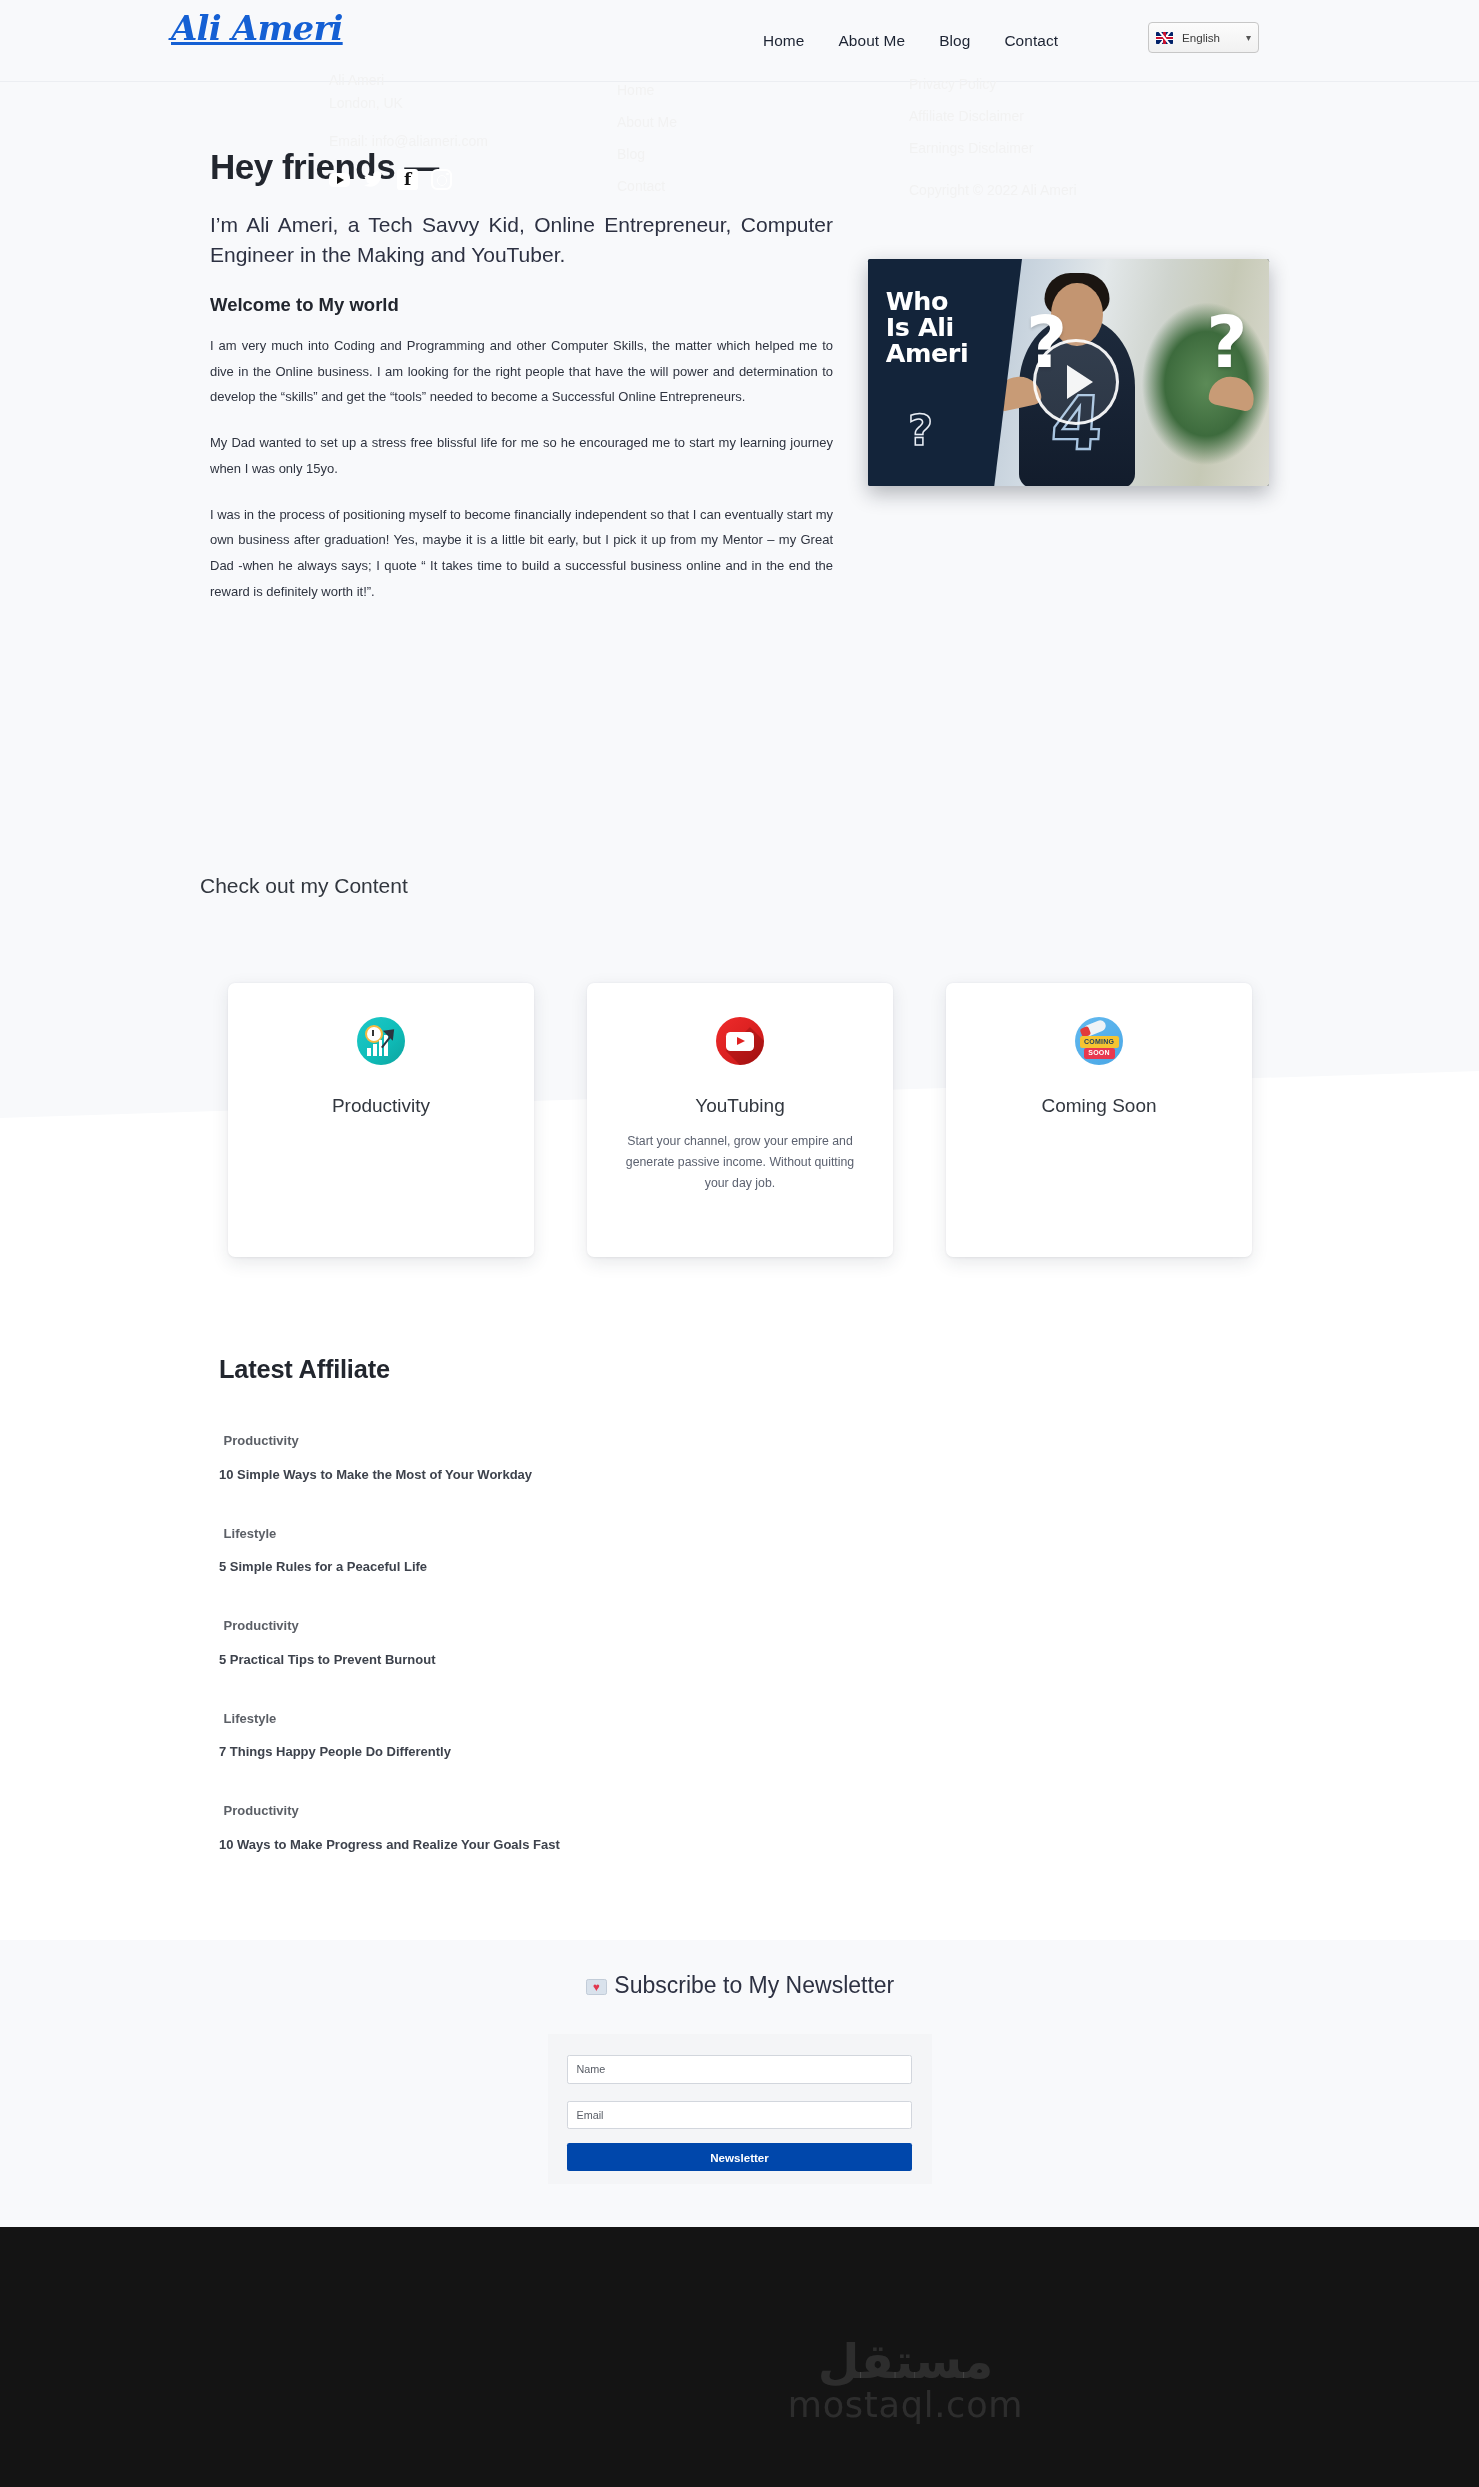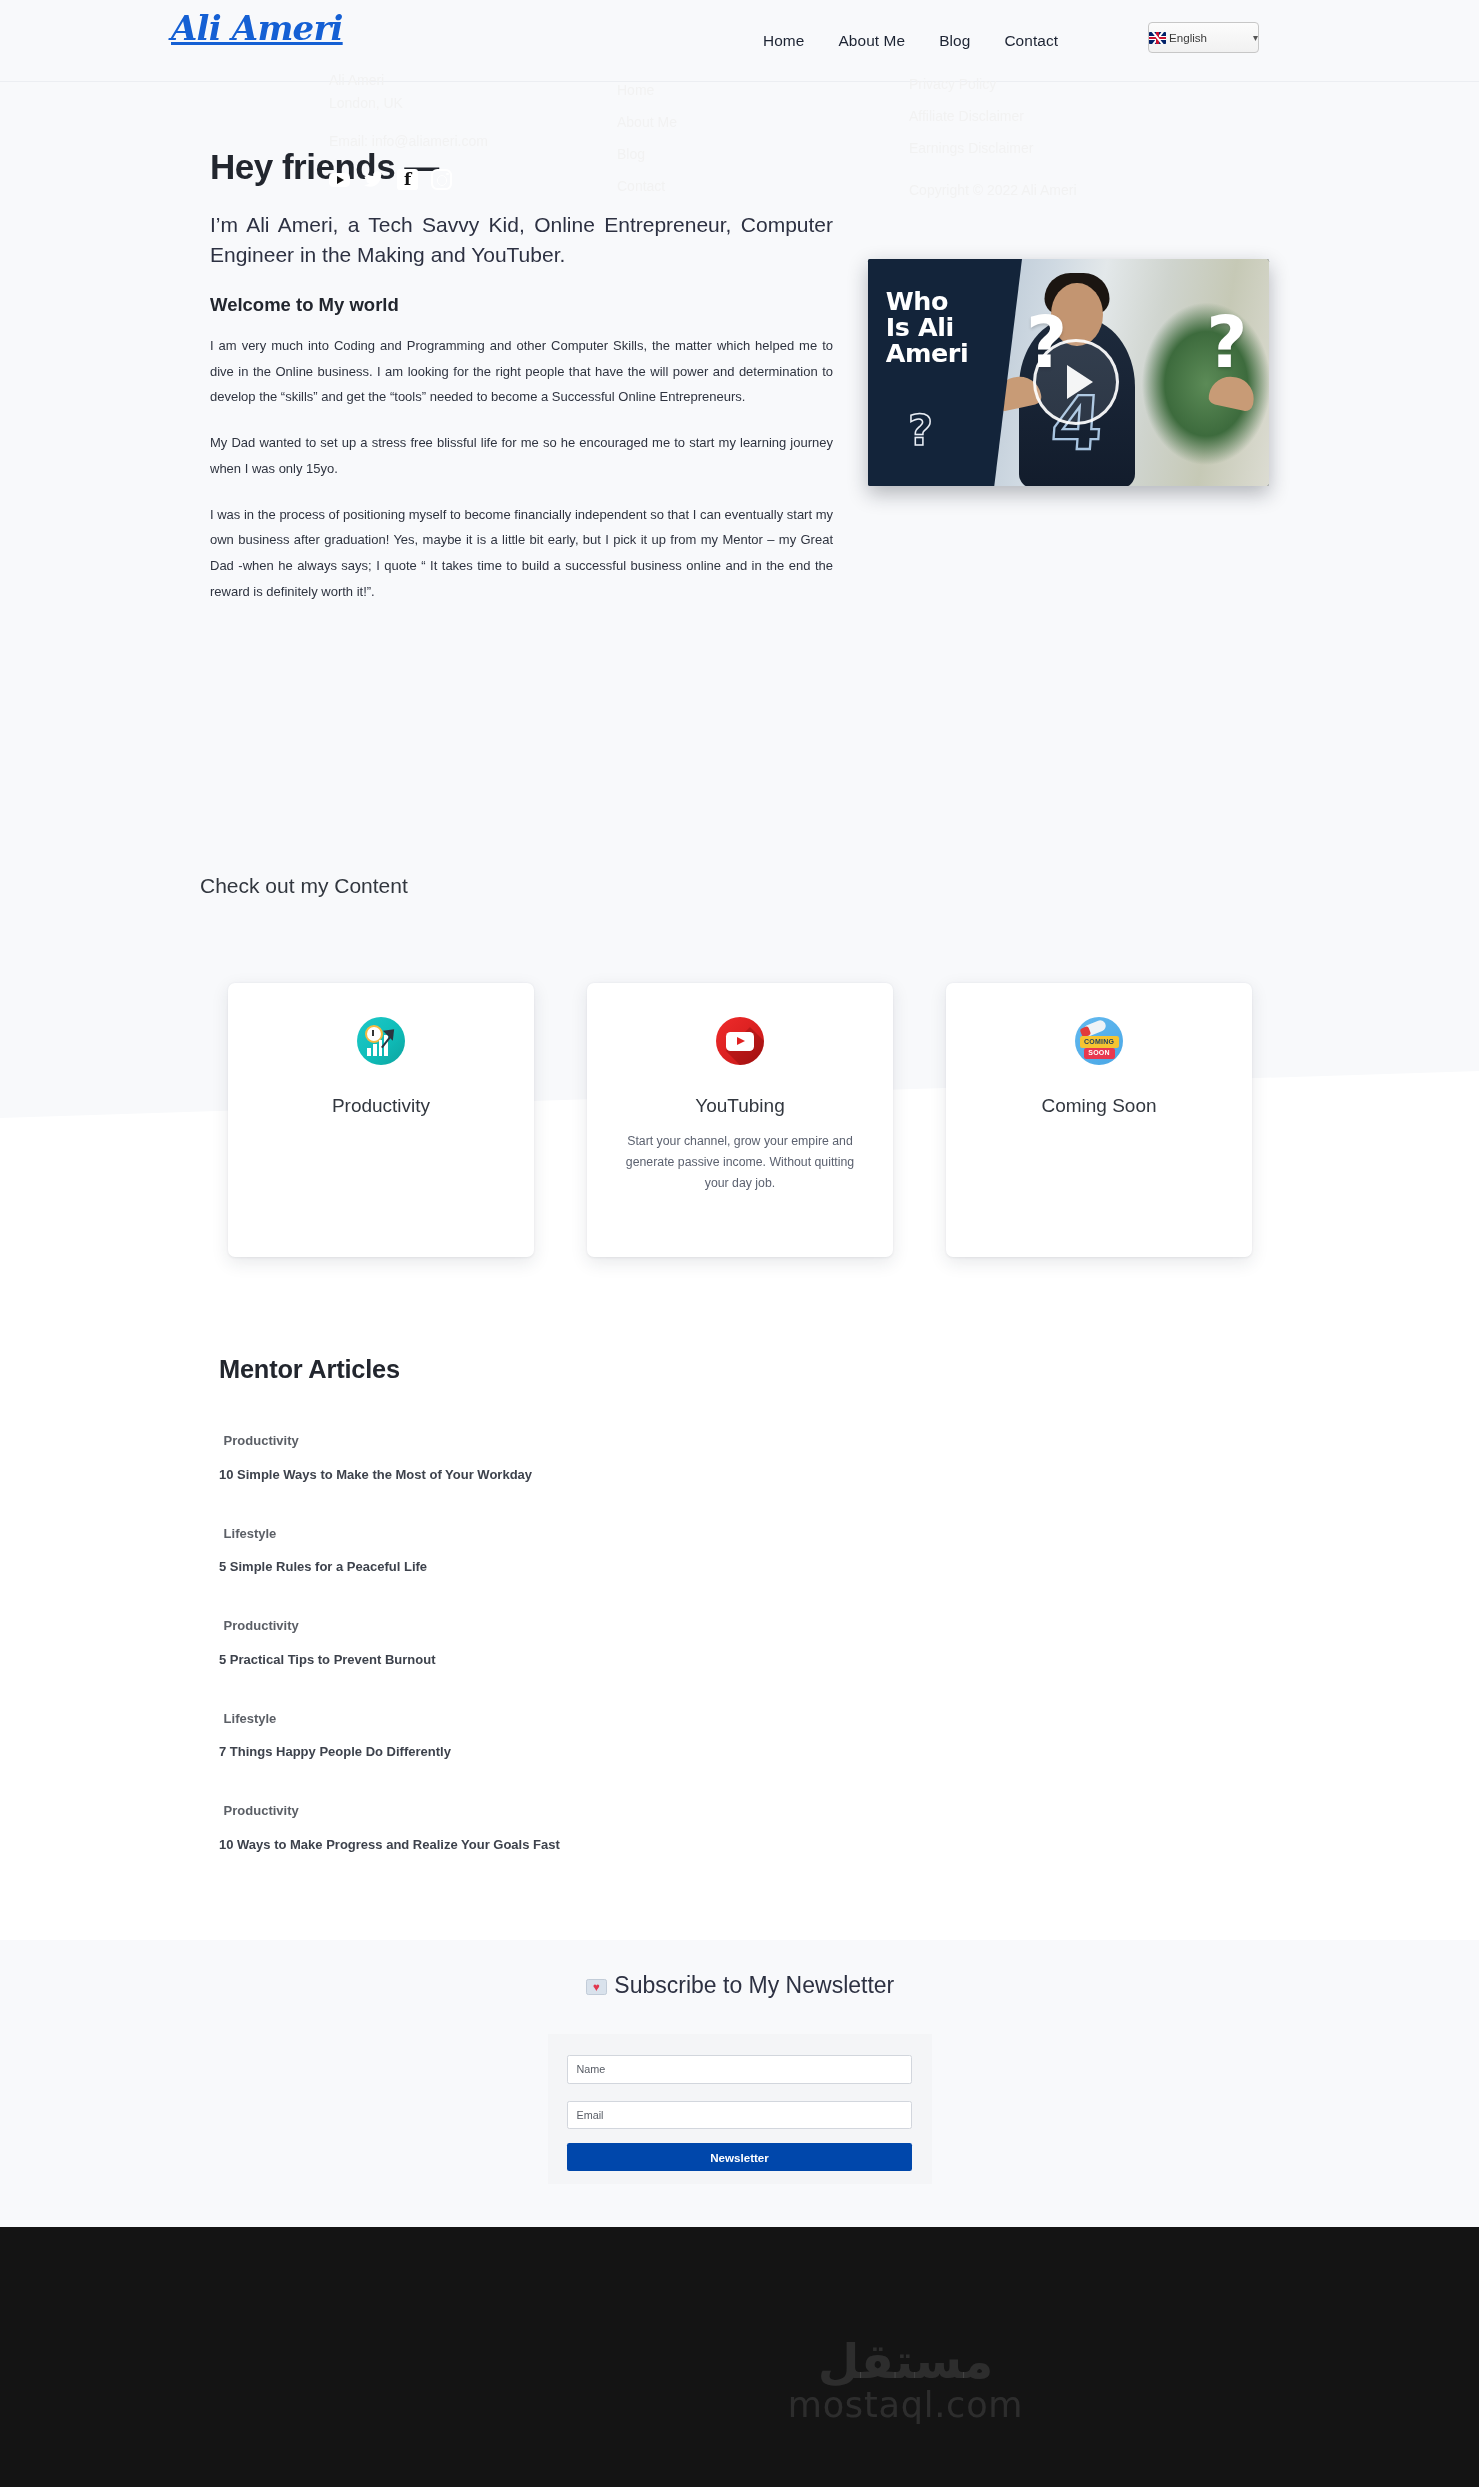--- a/index.html
+++ b/index.html
@@ -38,22 +38,22 @@
   .nav-links a {
     font-size: 15.4px; color: #1d2433; text-decoration: none;
     font-weight: 400; letter-spacing: 0.1px; white-space: nowrap;
   }
   .lang-select {
     position: absolute; left: 1148px; top: 22.4px;
     width: 111px; height: 31px;
     background: linear-gradient(#fcfcfc,#f1f1f1);
     border: 0.8px solid #c7c7c7;
     border-radius: 4px;
-    display: flex; align-items: center; gap: 3px;
-    padding: 0 0;
+    display: flex; align-items: center; gap: 9px;
+    padding: 0 7px;
     font-size: 11.6px; color: #3a3a3a;
   }
   .flag-uk {
     width: 17px; height: 11.6px; position: relative; flex: none;
     background: #012169; overflow: hidden; border-radius: 0.8px;
   }
   .flag-uk::before, .flag-uk::after {
     content: ""; position: absolute; left: 50%; top: -30%;
     width: 2.3px; height: 160%; background: #fff;
     transform-origin: center;
@@ -421,21 +421,21 @@
       <span class="bar1">COMING</span>
       <span class="bar2">SOON</span>
     </div>
     <div class="card-title">Coming Soon</div>
     <div class="card-desc"></div>
   </div>
 
 </div>
 
 <div class="articles">
-  <h2>Mentor Articles</h2>
+  <h2>Latest Affiliate</h2>
   <div class="article-list">
 
     <div class="article-item">
       <div class="article-cat">Productivity</div>
       <div class="article-title">10 Simple Ways to Make the Most of Your Workday</div>
     </div>
 
     <div class="article-item">
       <div class="article-cat">Lifestyle</div>
       <div class="article-title">5 Simple Rules for a Peaceful Life</div>

